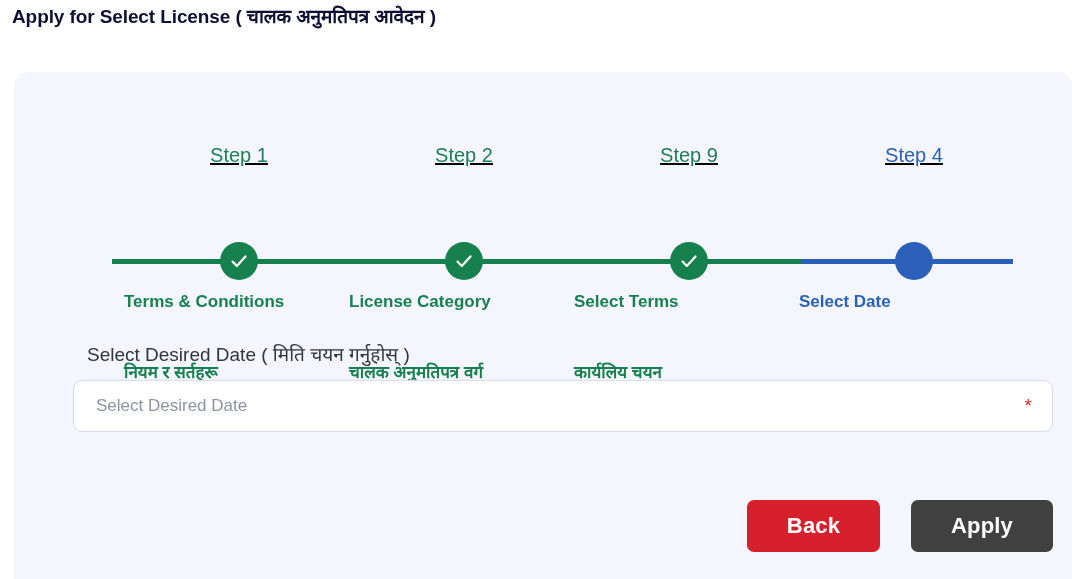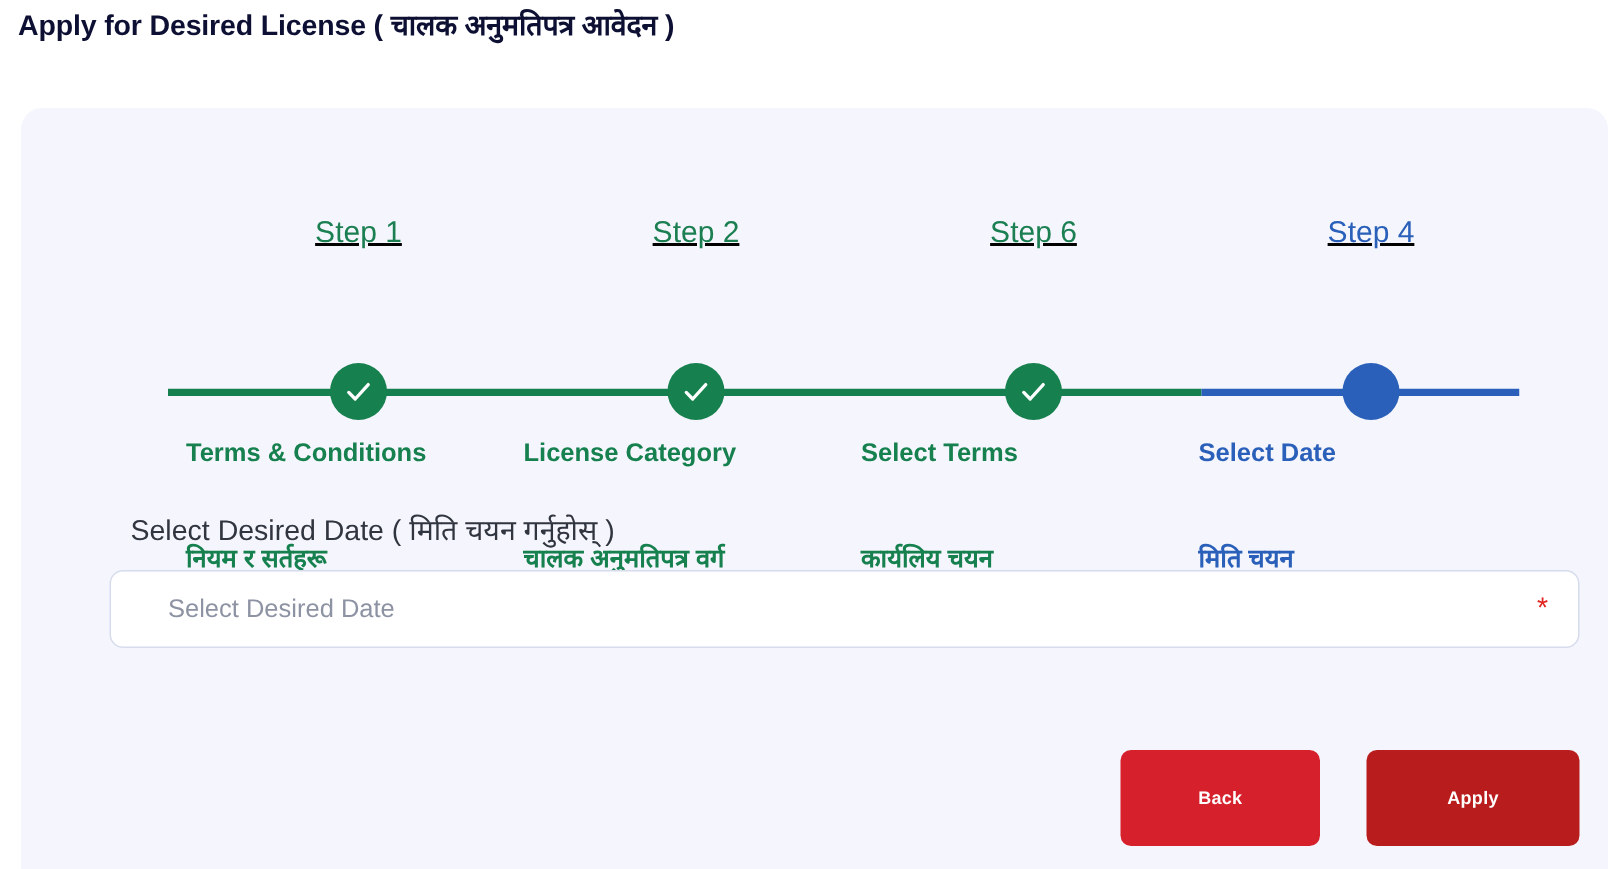--- a/index.html
+++ b/index.html
@@ -137,21 +137,21 @@
   }
   .date-input {
     width: 980px;
     height: 52px;
     border: 1px solid #d7dced;
     border-radius: 9px;
     background: #ffffff;
     font-family: "Liberation Sans", sans-serif;
     font-size: 17px;
     color: #3c4250;
-    padding: 0 40px 0 38px;
+    padding: 0 40px 0 22px;
     outline: none;
   }
   .date-input::placeholder { color: #8d93a3; opacity: 1; }
   .required-star {
     position: absolute;
     right: 21px;
     top: 50%;
     margin-top: -12px;
     color: #e2231f;
     font-size: 19px;
@@ -163,35 +163,35 @@
   .btn-row {
     position: absolute;
     right: 19px;
     top: 428px;
     display: flex;
     gap: 31px;
   }
   .btn {
     border: none;
     border-radius: 7px;
-    height: 64px;
+    height: 52px;
     font-family: "Liberation Sans", sans-serif;
-    font-size: 12px;
+    font-size: 22px;
     font-weight: bold;
     color: #ffffff;
     cursor: pointer;
     letter-spacing: 0.2px;
   }
   .btn-back  { width: 133px; background: #d6202c; }
-  .btn-apply { width: 142px; background: #b91c1c; }
+  .btn-apply { width: 142px; background: #404040; }
 </style>
 </head>
 <body>
 
-<div class="page-title">Apply for Desired License ( चालक अनुमतिपत्र आवेदन )</div>
+<div class="page-title">Apply for Select License ( चालक अनुमतिपत्र आवेदन )</div>
 
 <div class="card">
 
   <div class="stepper">
 
     <div class="track">
       <div class="track-seg track-done"></div>
       <div class="track-seg track-next"></div>
     </div>
 
@@ -219,42 +219,41 @@
           </svg>
         </div>
       </div>
       <div class="step-label">
         <span>License Category</span>
         <span class="np">चालक अनुमतिपत्र वर्ग</span>
       </div>
     </div>
 
     <div class="step step-3 step-green">
-      <div class="step-num">Step 6</div>
+      <div class="step-num">Step 9</div>
       <div class="dot-wrap">
         <div class="dot dot-green">
           <svg width="22" height="22" viewBox="0 0 22 22" aria-hidden="true">
             <path d="M4.5 11.6 L8.8 16 L17.5 6.4" fill="none" stroke="#ffffff" stroke-width="2.2" stroke-linecap="round" stroke-linejoin="round"></path>
           </svg>
         </div>
       </div>
       <div class="step-label">
         <span>Select Terms</span>
         <span class="np">कार्यलिय चयन</span>
       </div>
     </div>
 
     <div class="step step-4 step-blue">
       <div class="step-num">Step 4</div>
       <div class="dot-wrap">
         <div class="dot dot-blue"></div>
       </div>
       <div class="step-label">
         <span>Select Date</span>
-        <span class="np">मिति चयन</span>
       </div>
     </div>
 
   </div>
 
   <div class="field">
     <div class="field-label">Select Desired Date ( मिति चयन गर्नुहोस् )</div>
     <div class="input-wrap">
       <input class="date-input" type="text" placeholder="Select Desired Date" style="">
       <span class="required-star">*</span>

